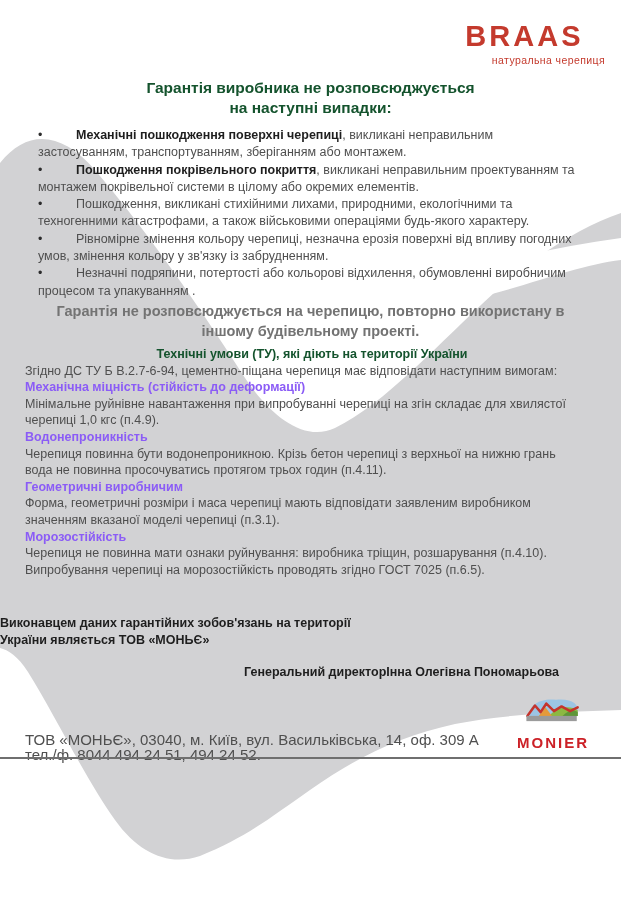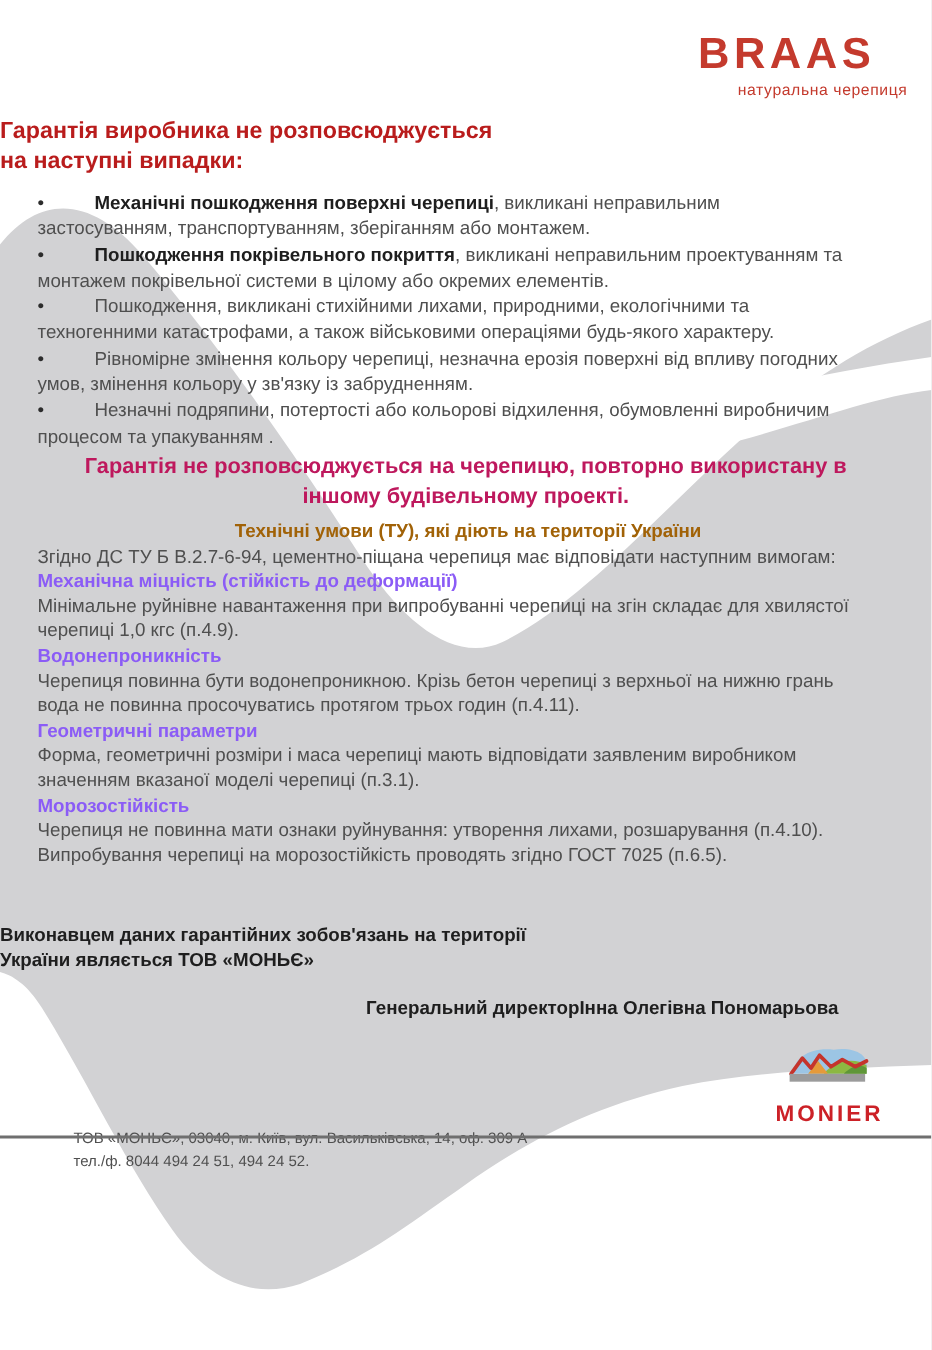--- a/index.html
+++ b/index.html
@@ -10,52 +10,52 @@
   }
   .bg { position:absolute; left:0; top:0; width:621px; height:900px; }
   .content { position:absolute; left:0; top:0; width:621px; height:760px; }
 
   
   .brand { position:absolute; top:22px; right:16px; text-align:center; color:#c43a2d; }
   .brand-name { font-size:29px; font-weight:bold; letter-spacing:3px; line-height:1; }
   .brand-tagline { font-size:10.5px; letter-spacing:0.4px; margin-top:3px;margin-left:48px; }
 
   
-  .title { position:absolute; top:78px; left:0; right:0; margin:0; 
-           font-size:15.5px; font-weight:bold; color:#b91c1c; line-height:20px; }
+  .title { position:absolute; top:78px; left:0; right:0; margin:0; text-align:center;
+           font-size:15.5px; font-weight:bold; color:#14532d; line-height:20px; }
 
   
-  .bullets { position:absolute; top:127px; left:25px; width:548px; }
+  .bullets { position:absolute; top:127px; left:38px; width:548px; }
   .bullet { margin:0; font-size:12.5px; line-height:17.3px; color:#4f4f4f; max-width:548px; }
   .bullet .dot { display:inline-block; width:38px; color:#2c2c2c; }
   .bullet b { color:#1e1e1e; }
 
   
   .reuse-note { position:absolute; top:301px; left:30px; right:30px; text-align:center;
-                font-size:14.5px; font-weight:bold; color:#be185d; line-height:20px; }
+                font-size:14.5px; font-weight:bold; color:#737373; line-height:20px; }
 
   
   .tech { position:absolute; top:346px; left:25px; width:574px;
           font-size:12.5px; line-height:16.6px; color:#4f4f4f; }
   .tech p { margin:0; max-width:548px; }
-  .tech .tech-heading { max-width:none; text-align:center; font-weight:bold; color:#a16207; }
+  .tech .tech-heading { max-width:none; text-align:center; font-weight:bold; color:#14532d; }
   .tech .sec-title { font-weight:bold; color:#8b5cf6; }
 
   
   .executor-note { position:absolute; top:615px; left:0; right:0; 
                    font-size:12.5px; font-weight:bold; color:#1e1e1e; line-height:17px; }
 
   
   .signature-row { position:absolute; top:665px; left:25px; right:62px;
                    display:flex; justify-content:flex-end;
                    font-size:12.5px; font-weight:bold; color:#1e1e1e; }
 
   
-  .footer { position:absolute; top:753px; left:25px;
-            font-size:10px; line-height:14.5px; color:#4f4f4f;margin-left:24px; }
+  .footer { position:absolute; top:733px; left:25px;
+            font-size:15px; line-height:14.5px; color:#4f4f4f; }
   .footer div { margin:0; }
 
   
   .monier { position:absolute; right:22px; bottom:9px; width:92px; text-align:center; }
   .monier-icon { display:block; margin:0 auto; width:58px; height:38px; }
   .monier-name { color:#cc2127; font-weight:bold; font-size:15px; letter-spacing:2px; margin-top:1px; }
 
   .bottom-line { position:absolute; left:0; right:0; bottom:1px; height:2px; background:#6f6f6f; }
 </style>
 </head>
@@ -114,25 +114,25 @@
     <div class="tech">
       <p class="tech-heading">Технічні умови (ТУ), які діють на території України</p>
       <p>Згідно ДС ТУ Б В.2.7-6-94, цементно-піщана черепиця має відповідати наступним вимогам:</p>
 
       <p class="sec-title">Механічна міцність (стійкість до деформації)</p>
       <p>Мінімальне руйнівне навантаження при випробуванні черепиці на згін складає для хвилястої черепиці 1,0 кгс (п.4.9).</p>
 
       <p class="sec-title">Водонепроникність</p>
       <p>Черепиця повинна бути водонепроникною.  Крізь бетон черепиці з верхньої на нижню грань вода не повинна просочуватись протягом трьох годин (п.4.11).</p>
 
-      <p class="sec-title">Геометричні параметри</p>
+      <p class="sec-title">Геометричні виробничим</p>
       <p>Форма, геометричні розміри і маса черепиці мають відповідати заявленим виробником значенням вказаної моделі черепиці (п.3.1).</p>
 
       <p class="sec-title">Морозостійкість</p>
-      <p>Черепиця не повинна мати ознаки руйнування: утворення лихами, розшарування (п.4.10).</p>
+      <p>Черепиця не повинна мати ознаки руйнування: виробника тріщин, розшарування (п.4.10).</p>
       <p>Випробування черепиці на морозостійкість проводять згідно ГОСТ 7025 (п.6.5).</p>
     </div>
 
     <div class="executor-note">
       <span>Виконавцем даних гарантійних зобов'язань на території</span><br>
       <span>України являється ТОВ «МОНЬЄ»</span>
     </div>
 
     <div class="signature-row">
       <span>Генеральний директор</span>

